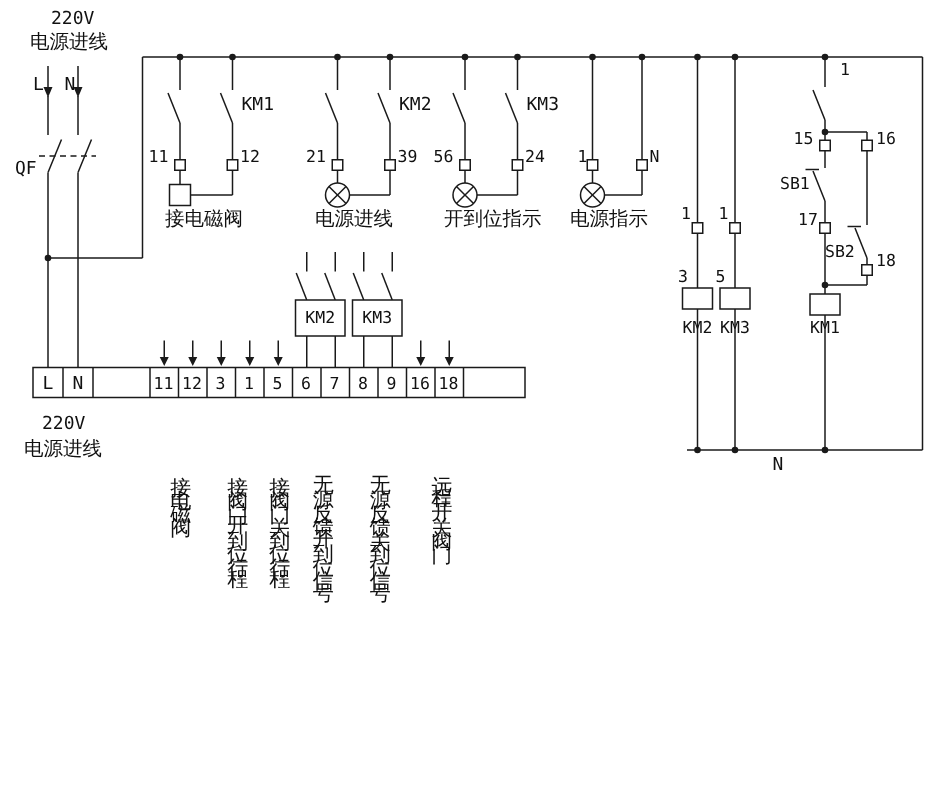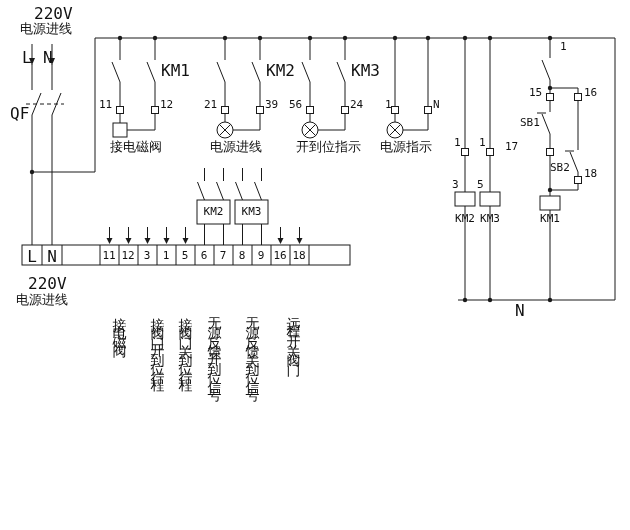--- a/index.html
+++ b/index.html
@@ -5,21 +5,21 @@
   html,body{margin:0;padding:0;background:#ffffff;}
   .stage{position:relative;width:630px;height:530px;background:#ffffff;overflow:hidden;
          font-family:"DejaVu Sans",sans-serif;color:#111;}
   svg{position:absolute;left:0;top:0;}
   svg line, svg polyline, svg circle, svg rect{stroke:#1a1a1a;stroke-width:1;fill:none;}
   svg .dot{fill:#1a1a1a;stroke:none;}
   svg .ah{fill:#1a1a1a;stroke:none;}
   svg .term{fill:#ffffff;}
   svg .box{fill:#ffffff;}
   svg .dash{stroke-dasharray:4 3;}
-  .lbl{position:absolute;white-space:nowrap;line-height:1;font-size:16px;
+  .lbl{position:absolute;white-space:nowrap;line-height:1;font-size:12px;
        font-family:"DejaVu Sans Mono","DejaVu Sans",monospace;}
   .num{font-size:11px;}
   .cap{font-size:13px;font-family:"DejaVu Sans",sans-serif;}
   .ctr{text-align:center;}
   .vcap{position:absolute;writing-mode:vertical-rl;text-orientation:upright;
         font-size:14px;letter-spacing:9px;line-height:16px;white-space:nowrap;
         font-family:"DejaVu Sans",sans-serif;}
 </style>
 </head>
 <body>
@@ -268,21 +268,21 @@
 <div class="lbl cap" style="left:296px;top:140px">开到位指示</div>
 
 <div class="lbl num" style="left:385px;top:99px">1</div>
 <div class="lbl num" style="left:433px;top:99px">N</div>
 <div class="lbl cap" style="left:380px;top:140px">电源指示</div>
 
 <div class="lbl num" style="left:560px;top:41px">1</div>
 <div class="lbl num" style="left:529px;top:87px">15</div>
 <div class="lbl num" style="left:584px;top:87px">16</div>
 <div class="lbl num" style="left:520px;top:117px">SB1</div>
-<div class="lbl num" style="left:505px;top:141px">17</div>
+<div class="lbl num" style="left:532px;top:141px">17</div>
 <div class="lbl num" style="left:550px;top:162px">SB2</div>
 <div class="lbl num" style="left:584px;top:168px">18</div>
 <div class="lbl num ctr" style="left:537px;top:213px;width:26px">KM1</div>
 <div class="lbl num" style="left:454px;top:137px">1</div>
 <div class="lbl num" style="left:479px;top:137px">1</div>
 <div class="lbl num" style="left:452px;top:179px">3</div>
 <div class="lbl num" style="left:477px;top:179px">5</div>
 <div class="lbl num ctr" style="left:452px;top:213px;width:26px">KM2</div>
 <div class="lbl num ctr" style="left:477px;top:213px;width:26px">KM3</div>
 <div class="lbl" style="left:515px;top:303px">N</div>

